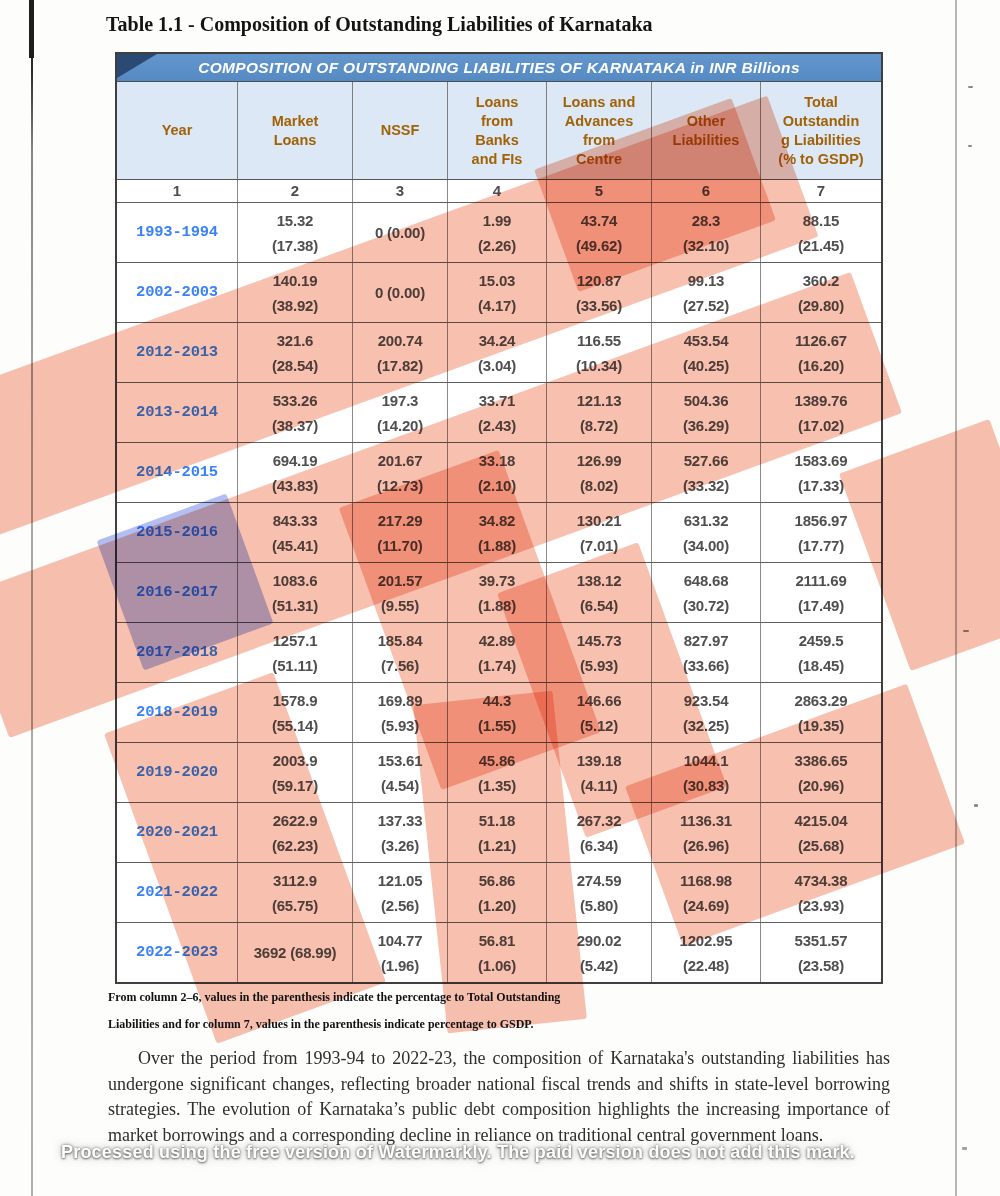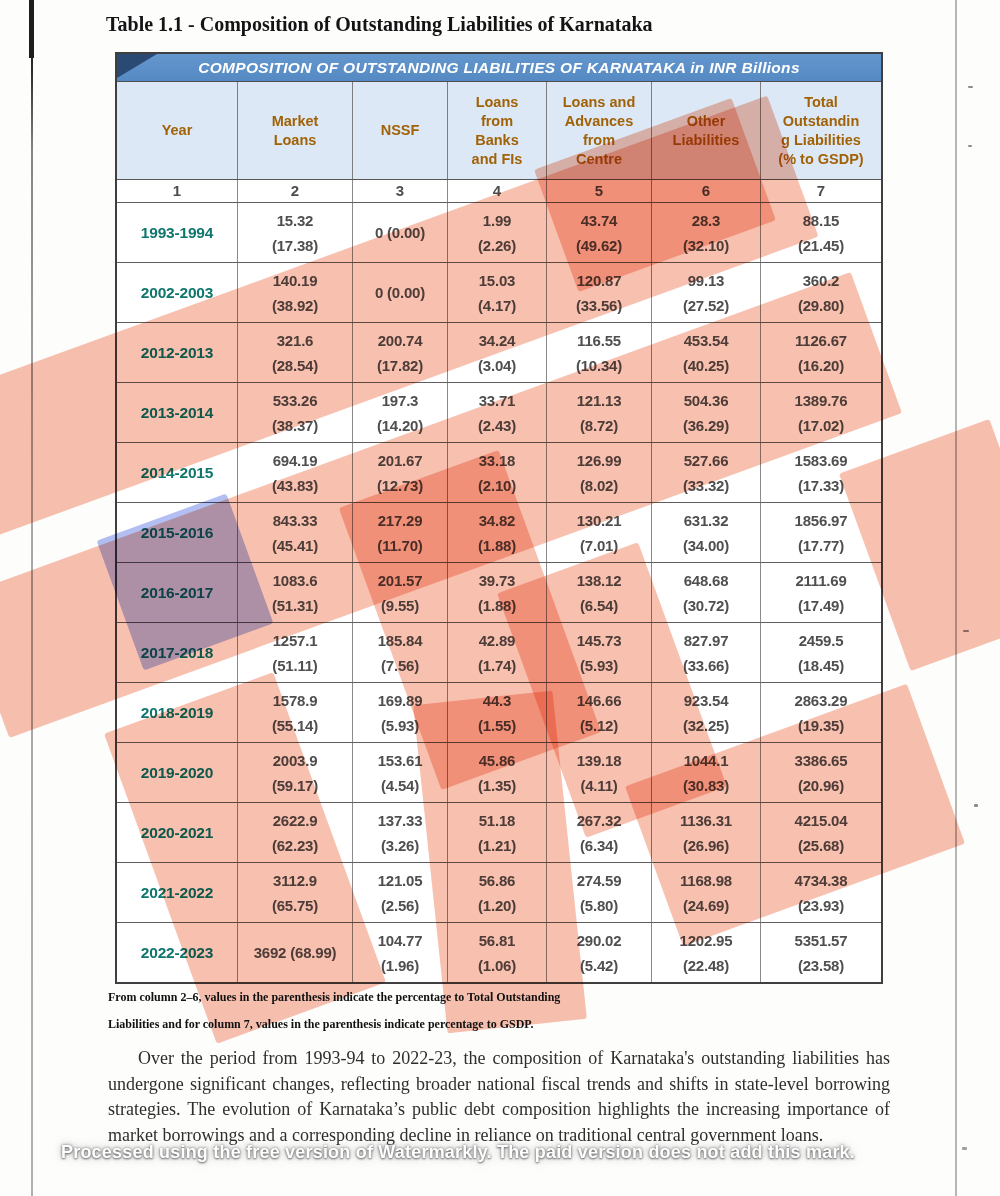--- a/index.html
+++ b/index.html
@@ -39,21 +39,21 @@
     white-space:pre-line; font-weight:bold; font-size:14.5px; line-height:19px; color:#a16207;
     border-right:1px solid #7d7d7d; }
   .grid-row > :last-child { border-right:none; }
   .num-row { height:22px; border-top:1.5px solid #565656; background:#fff; }
   .num-cell { text-align:center; font-weight:bold; font-size:15px; line-height:22px; color:#4d4d4d;
     border-right:1px solid #8a8a8a; }
   .data-row { height:59px; border-top:1.5px solid #5e5e5e; background:#fff; }
   .cell { display:flex; flex-direction:column; align-items:center; justify-content:center;
     text-align:center; white-space:pre-line; font-weight:bold; font-size:15px; line-height:25px;
     color:#4f4f4f; letter-spacing:-.2px; border-right:1px solid #8a8a8a; }
-  .year-cell { font-size:15.5px; color:#0f766e; }
+  .year-cell { font-size:15.5px; color:#3b82f6;font-family:Liberation Mono, monospace; }
 
   
   .mark { position:absolute; mix-blend-mode:multiply; pointer-events:none; border-radius:3px; }
   .orange { background:rgba(242,134,102,0.52); }
   .bluesq { background:rgba(124,144,232,0.58); }
   .o-band1 { left:-80px; top:245px; width:900px; height:150px; transform:rotate(-20deg); }
   .o-band2 { left:-45px; top:430px; width:950px; height:150px; transform:rotate(-20deg); }
   .o-wedge { left:550px; top:130px; width:210px; height:130px; transform:rotate(-20deg); }
   .o-m1    { left:385px; top:470px; width:170px; height:300px; transform:rotate(-20deg); }
   .o-m2    { left:537px; top:560px; width:150px; height:260px; transform:rotate(-20deg); }

